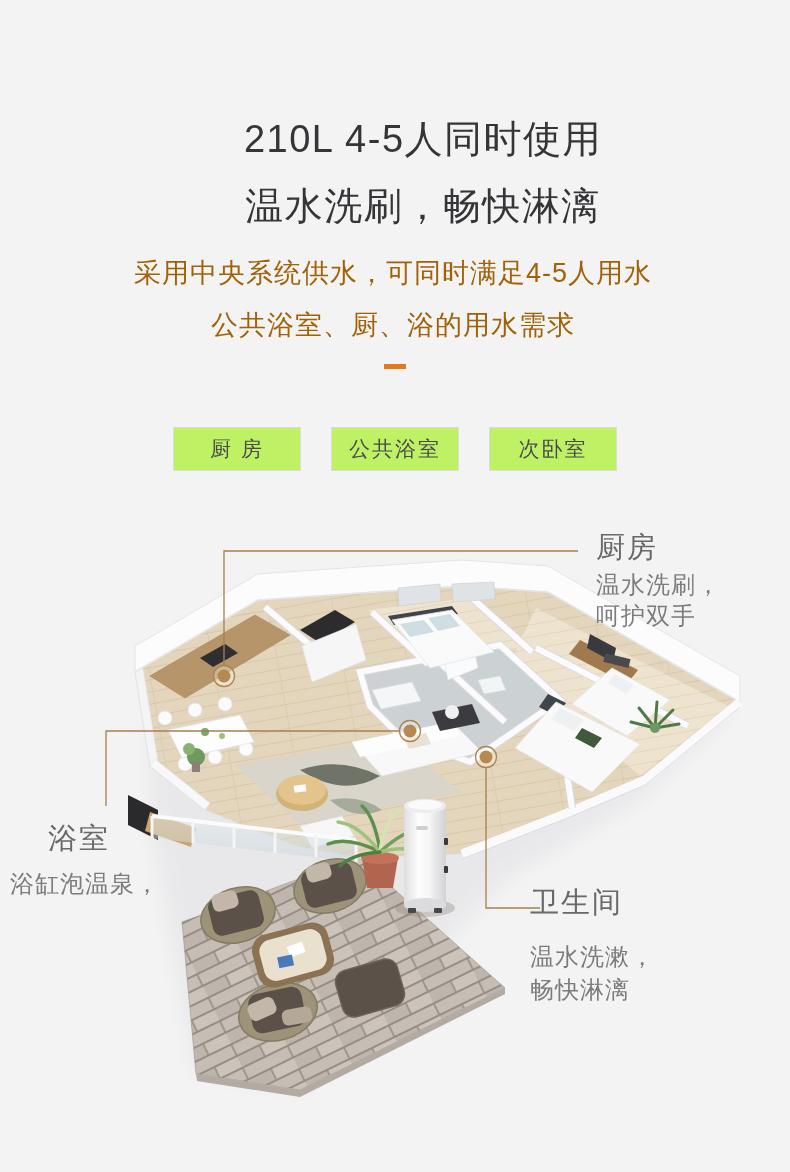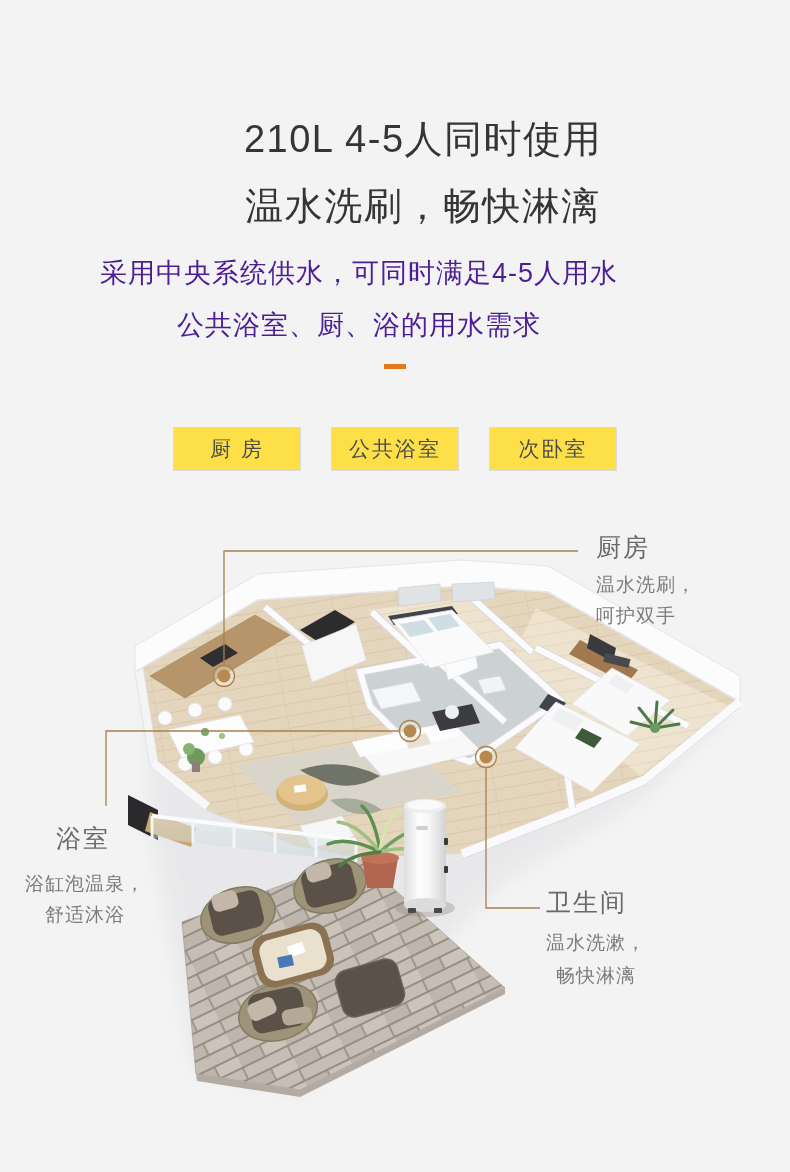--- a/index.html
+++ b/index.html
@@ -1,37 +1,37 @@
 <!DOCTYPE html>
 <html><head>
 <meta charset="utf-8">
 <style>
   html,body{margin:0;padding:0;}
   body{width:790px;height:1172px;font-family:"Liberation Sans",sans-serif;}
   .stage{position:relative;width:790px;height:1172px;background:#f3f3f4;overflow:hidden;}
   .title{position:absolute;top:106px;left:0;width:790px;text-align:center;
          font-size:38px;line-height:67px;color:#353538;letter-spacing:1.5px;font-weight:500;margin-left:28px;}
   .subtitle{position:absolute;top:247px;left:0;width:718px;text-align:center;
-         font-size:27px;line-height:52px;color:#4c1d95;letter-spacing:1px;}
+         font-size:27px;line-height:52px;color:#a16207;letter-spacing:1px;padding-left:34px;}
   .divider{position:absolute;top:364px;left:384px;width:22px;height:5px;background:#e2791c;}
   .tabs{position:absolute;top:427px;left:0;width:790px;display:flex;justify-content:center;gap:30px;}
-  .tab{min-width:128px;height:44px;padding:0 16px;box-sizing:border-box;background:#fde047;
+  .tab{min-width:128px;height:44px;padding:0 16px;box-sizing:border-box;background:#bef264;
        border:1px solid #dcdcde;color:#4b4b4d;font-size:21px;letter-spacing:2px;
        display:flex;align-items:center;justify-content:center;cursor:pointer;}
   .floorplan{position:absolute;top:540px;left:0;}
   .callout{position:absolute;}
-  .callout .c-title{font-size:25px;color:#69696b;letter-spacing:2px;line-height:28px;}
-  .callout .c-desc{font-size:19px;color:#7c7c7e;line-height:31px;letter-spacing:1px;}
+  .callout .c-title{font-size:29px;color:#69696b;letter-spacing:2px;line-height:28px;}
+  .callout .c-desc{font-size:24px;color:#7c7c7e;line-height:31px;letter-spacing:1px;}
   .co-kitchen{left:596px;top:533px;text-align:left;}
   .co-kitchen .c-desc{margin-top:8px;}
   .co-bath{left:10px;top:776px;width:150px;text-align:center;}
   .co-bath .c-title{text-align:right;padding-right:50px;margin-top:48px;}
   .co-bath .c-desc{margin-top:16px;}
-  .co-toilet{left:546px;top:888px;text-align:left;}
-  .co-toilet .c-desc{margin-top:10px;line-height:33px;text-align:center;}
+  .co-toilet{left:530px;top:888px;text-align:left;}
+  .co-toilet .c-desc{margin-top:24px;line-height:33px;}
 </style>
 </head>
 <body>
 
 <div class="stage">
 
   <div class="title">
     <div>210L 4-5人同时使用</div>
     <div>温水洗刷，畅快淋漓</div>
   </div>
@@ -294,21 +294,20 @@
     <div class="c-desc">
       <div>温水洗刷，</div>
       <div>呵护双手</div>
     </div>
   </div>
 
   <div class="callout co-bath">
     <div class="c-title">浴室</div>
     <div class="c-desc">
       <div>浴缸泡温泉，</div>
-      <div>舒适沐浴</div>
     </div>
   </div>
 
   <div class="callout co-toilet">
     <div class="c-title">卫生间</div>
     <div class="c-desc">
       <div>温水洗漱，</div>
       <div>畅快淋漓</div>
     </div>
   </div>

